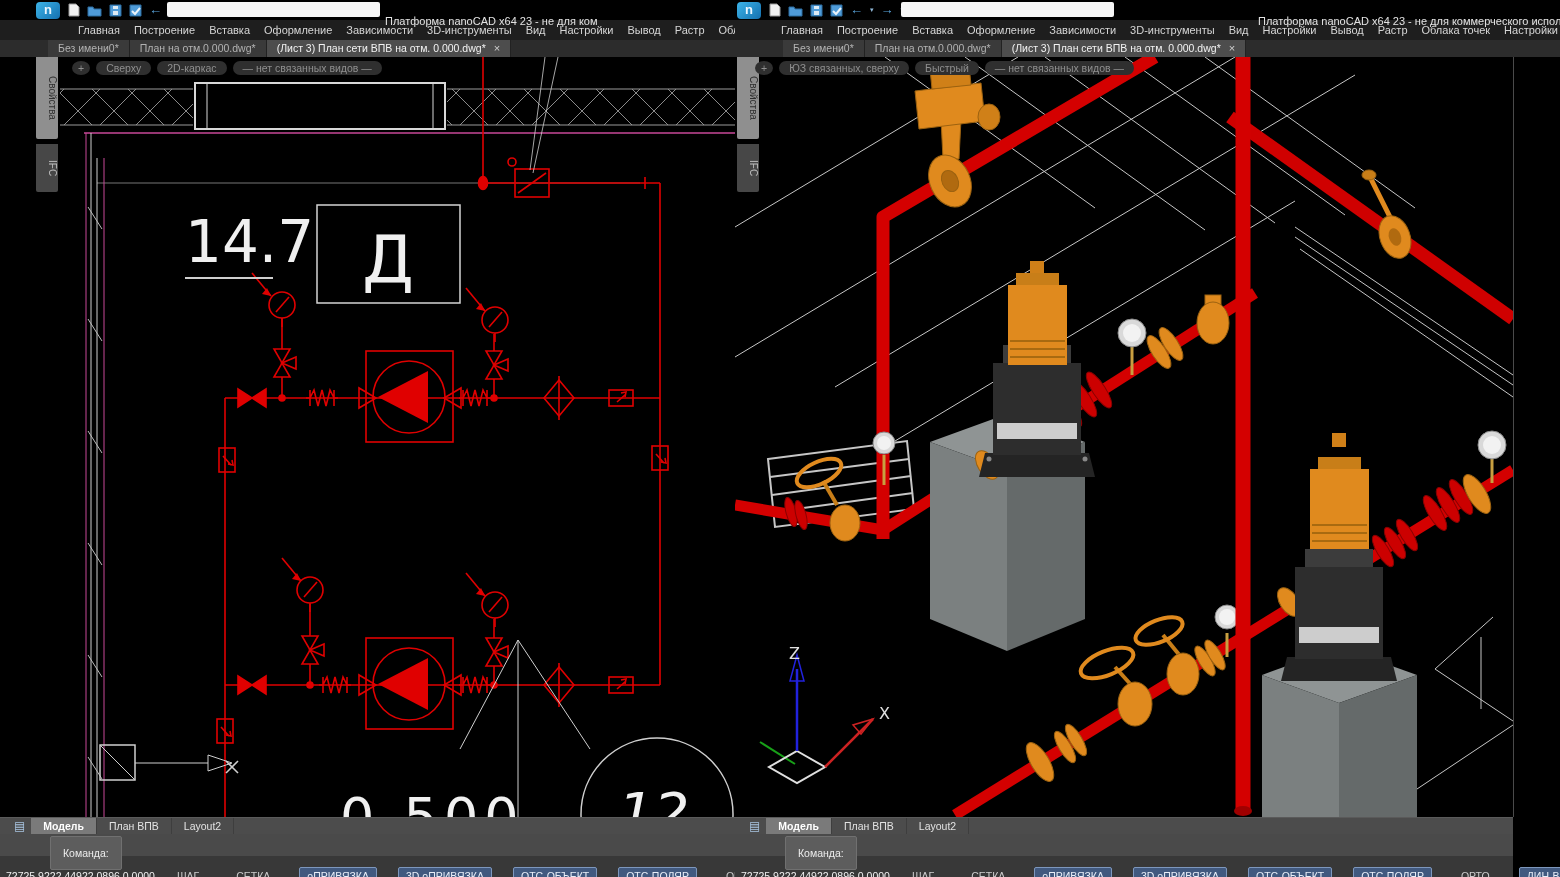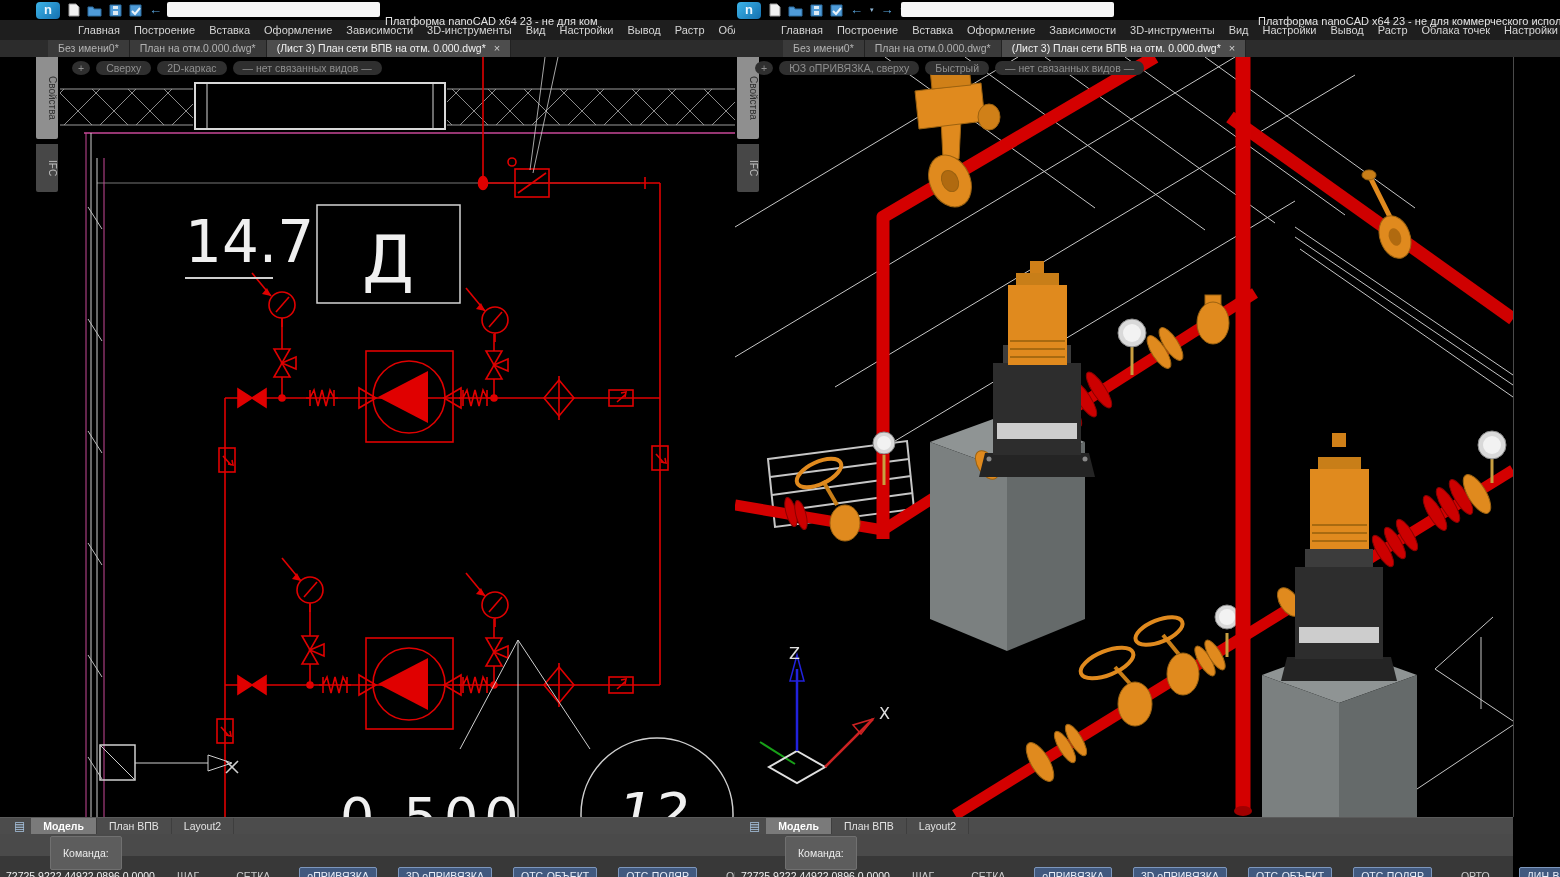--- a/index.html
+++ b/index.html
@@ -560,21 +560,21 @@
           <text x="54" y="602" font-size="16" fill="#e0e0e0" stroke="none">Z</text>
           <text x="144" y="662" font-size="16" fill="#e0e0e0" stroke="none">X</text>
         </g>
       </svg>
       <div class="sidetabs">
           <span>Свойства</span>
           <span>IFC</span>
         </div>
       <div class="pills">
           <span class="pill">+</span>
-          <span class="pill">ЮЗ оПРИВЯЗКА, сверху</span>
+          <span class="pill">ЮЗ связанных, сверху</span>
           <span class="pill">Быстрый</span>
           <span class="pill">— нет связанных видов —</span>
         </div>
     </div>
     <div class="layoutbar">
       <span class="licon">▤</span>
       <div class="layout-tabs">
           <span class="active">Модель</span>
           <span>План ВПВ</span>
           <span>Layout2</span>

